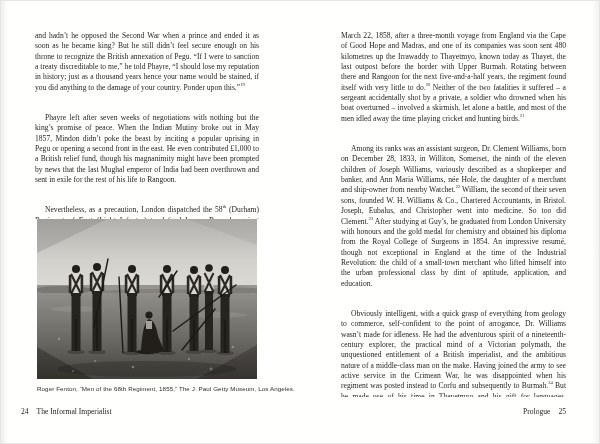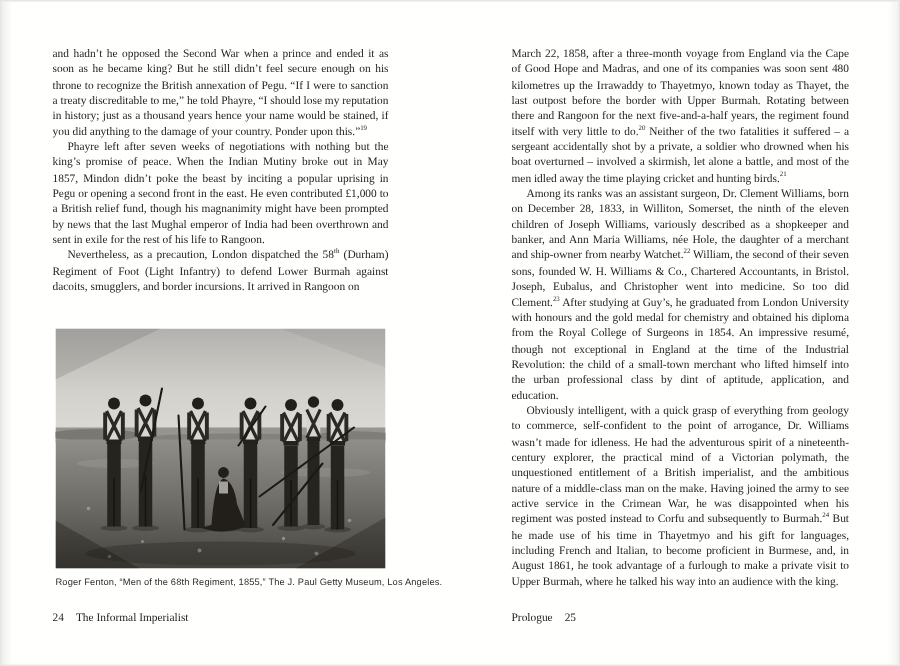--- a/index.html
+++ b/index.html
@@ -26,21 +26,21 @@
   .spread::after  { right: 0; background: linear-gradient(to left, rgba(90,90,88,0.08), rgba(0,0,0,0)); }
 
   .text-col {
     position: absolute;
     font-size: 7.6px;
     line-height: 10.35px;
     text-align: justify;
     overflow: hidden;
   }
   .text-col p { margin: 0; }
-  .text-col p.indent { text-indent: 10px; }
+  .text-col p.indent { text-indent: 10px; margin-top: 20px; }
   sup {
     font-size: 0.6em;
     line-height: 0;
     vertical-align: super;
   }
   #left-col  { left: 34px; top: 30px; width: 224px; height: 188px; }
   #right-col { left: 340px; top: 30px; width: 225px; height: 366px; }
 
   figure#photo-figure {
     position: absolute;
@@ -57,23 +57,23 @@
     color: #2e2d2b;
     white-space: nowrap;
   }
 
   .footer {
     position: absolute;
     top: 406px;
     font-size: 7.6px;
     color: #252422;
   }
-  #footer-left { left: 34px; }
+  #footer-left { left: 20px; }
   #footer-left .pgnum { margin-right: 8px; }
-  #footer-right { left: 340px; width: 225px; }
+  #footer-right { left: 340px; width: 225px; text-align: right; }
   #footer-right .pgnum { margin-left: 8px; }
 </style>
 </head>
 <body>
 
 <div class="spread">
 
   <div>
     <div id="left-col" class="text-col">
         <p class=""><span>and hadn’t he opposed the Second War when a prince and ended it as soon as he became king? But he still didn’t feel secure enough on his throne to recognize the British annexation of Pegu. “If I were to sanction a treaty discreditable to me,” he told Phayre, “I should lose my reputation in history; just as a thousand years hence your name would be stained, if you did anything to the damage of your country. Ponder upon this.”</span><sup>19</sup></p>

